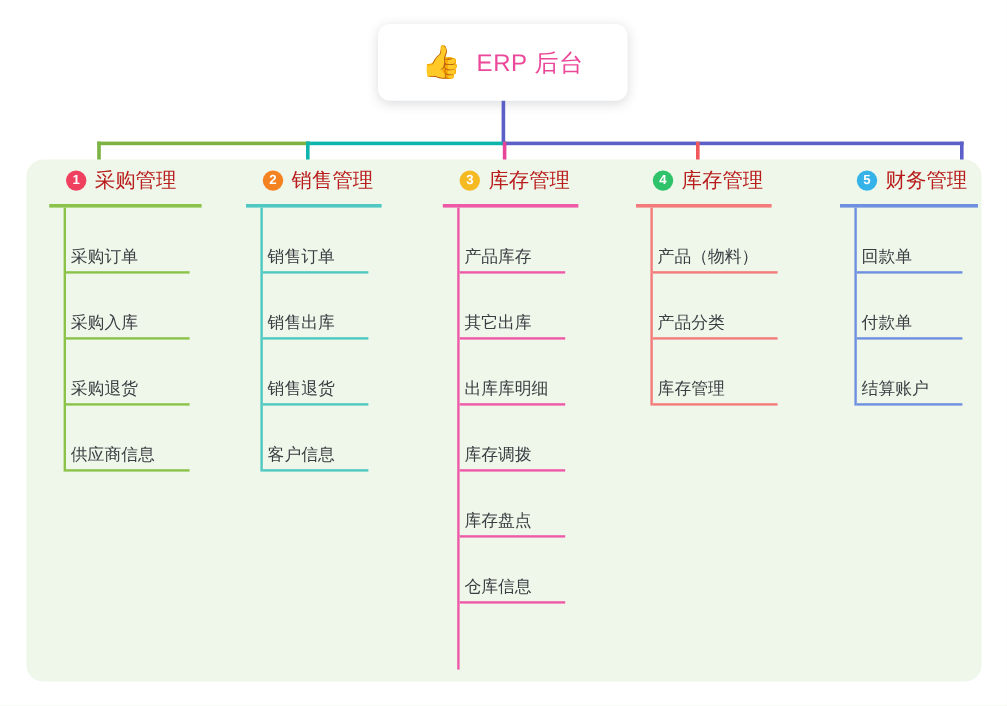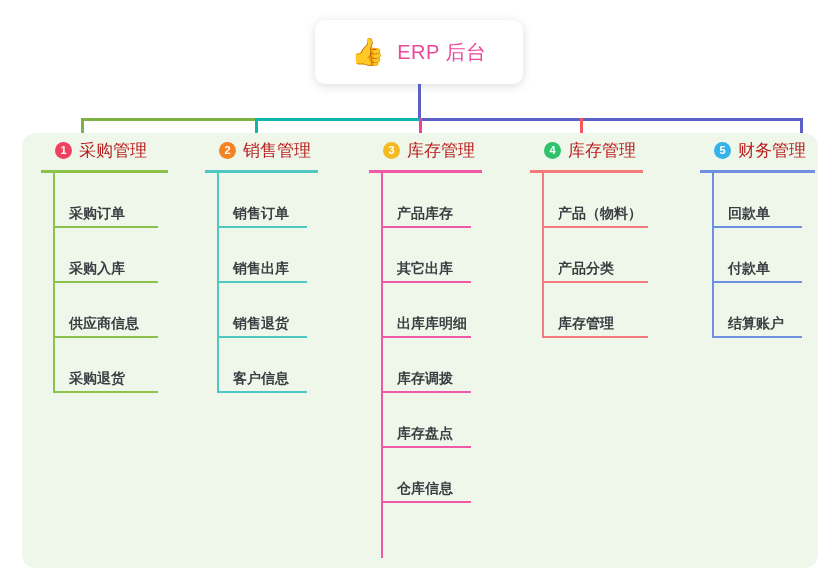--- a/index.html
+++ b/index.html
@@ -42,21 +42,21 @@
     color:#fff;font-size:11px;line-height:17px;text-align:center;
     flex:0 0 auto;font-weight:bold;
   }
   .col-title{font-size:17px;color:#b91c1c;white-space:nowrap;}
   .col-rule{height:3px;margin-top:3px;}
 
   .items{position:relative;padding-left:14px;box-sizing:border-box;}
   .spine{position:absolute;left:12px;top:0;width:2px;}
   .item{
     position:relative;height:55px;box-sizing:border-box;
-    display:flex;align-items:flex-end;padding-left:14px;padding-bottom:5px;font-weight:bold;
+    display:flex;align-items:flex-end;padding-left:4px;padding-bottom:5px;
   }
   .item-label{font-size:14px;color:#3a3d42;white-space:nowrap;}
   .item-underline{position:absolute;left:0;bottom:0;height:2px;}
 </style>
 </head>
 <body>
 
 <div id="stage">
 
   <div class="root-card">
@@ -88,25 +88,25 @@
             <div class="spine" style="background: rgb(139, 195, 74); height: 220px;"></div>
             <div class="item">
               <span class="item-label">采购订单</span>
               <div class="item-underline" style="background: rgb(139, 195, 74); width: 103px;"></div>
             </div>
             <div class="item">
               <span class="item-label">采购入库</span>
               <div class="item-underline" style="background: rgb(139, 195, 74); width: 103px;"></div>
             </div>
             <div class="item">
+              <span class="item-label">采购退货</span>
+              <div class="item-underline" style="background: rgb(139, 195, 74); width: 103px;"></div>
+            </div>
+            <div class="item">
               <span class="item-label">供应商信息</span>
-              <div class="item-underline" style="background: rgb(139, 195, 74); width: 103px;"></div>
-            </div>
-            <div class="item">
-              <span class="item-label">采购退货</span>
               <div class="item-underline" style="background: rgb(139, 195, 74); width: 103px;"></div>
             </div>
           </div>
         </div>
         <div class="col" style="left: 183px;">
           <div class="col-head">
             <span class="badge" style="background: rgb(245, 130, 32);">2</span>
             <span class="col-title">销售管理</span>
           </div>
           <div class="col-rule" style="background: rgb(78, 200, 192); width: 113px; margin-left: 0px;"></div>

